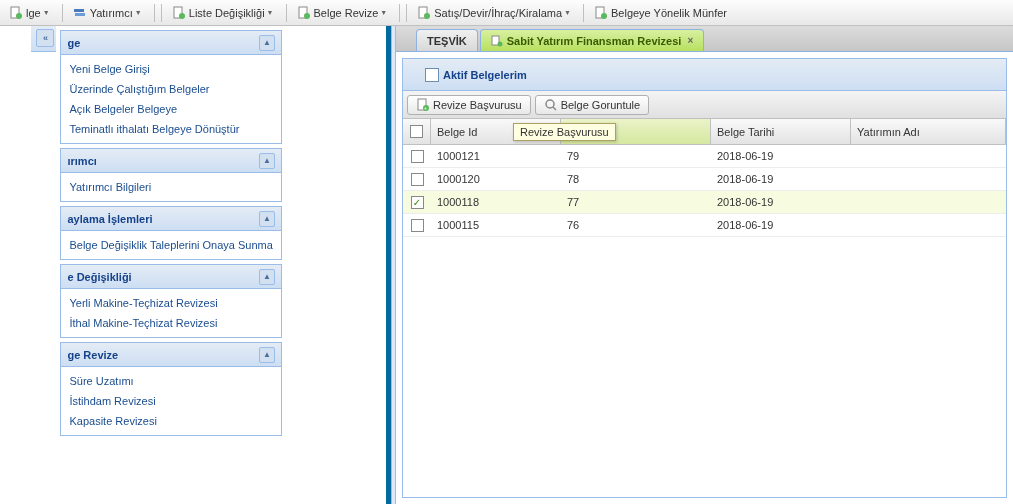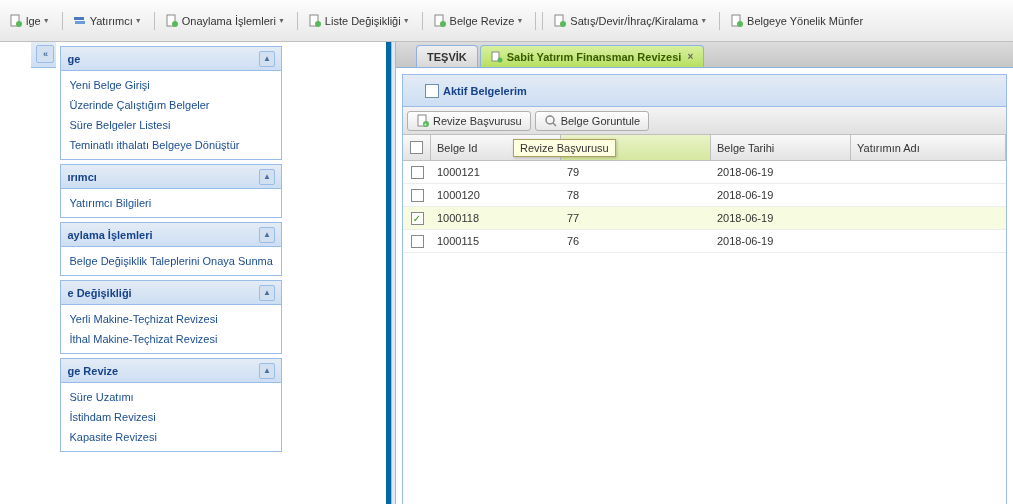--- a/index.html
+++ b/index.html
@@ -6,21 +6,21 @@
 body {
   font-family: Tahoma, Arial, sans-serif;
   font-size: 11px;
   background: #fff;
   color: #333;
   overflow: hidden;
   width: 1013px;
   height: 504px;
 }
 .toolbar {
-  height: 42px;
+  height: 26px;
   background: linear-gradient(to bottom, #fdfdfd, #e8e8e8);
   border-bottom: 1px solid #c0c0c0;
   display: flex;
   align-items: center;
   padding: 0 2px;
   white-space: nowrap;
   overflow: hidden;
 }
 .toolbar-item {
   display: flex;
@@ -305,28 +305,20 @@
   <span class="sep"></span>
   <div class="toolbar-item">
     <span class="tb-icon"><svg viewBox="0 0 14 14">
           <rect x="1" y="3" width="10" height="3" fill="#4a7abc"></rect>
           <rect x="2" y="7" width="10" height="3" fill="#6b9bd8"></rect>
         </svg></span>
     <span>Yatırımcı</span>
     <span class="dropdown-arrow">▼</span>
   </div>
   <span class="sep"></span>
-  <div class="toolbar-item">
-    <span class="tb-icon"><svg viewBox="0 0 14 14">
-          <rect x="2" y="1" width="8" height="11" fill="#fff" stroke="#888"></rect>
-          <circle cx="10" cy="10" r="3" fill="#5cb85c"></circle>
-        </svg></span>
-    <span>Onaylama İşlemleri</span>
-    <span class="dropdown-arrow">▼</span>
-  </div>
   <span class="sep"></span>
   <div class="toolbar-item">
     <span class="tb-icon"><svg viewBox="0 0 14 14">
           <rect x="2" y="1" width="8" height="11" fill="#fff" stroke="#888"></rect>
           <circle cx="10" cy="10" r="3" fill="#5cb85c"></circle>
         </svg></span>
     <span>Liste Değişikliği</span>
     <span class="dropdown-arrow">▼</span>
   </div>
   <span class="sep"></span>
@@ -367,21 +359,21 @@
     </div>
     <div id="sidebar-groups">
         <div class="panel-group">
           <div class="panel-header">
             <span>ge</span>
             <span class="panel-toggle">▲</span>
           </div>
           <div class="panel-body">
             <a class="panel-link">Yeni Belge Girişi</a>
             <a class="panel-link">Üzerinde Çalıştığım Belgeler</a>
-            <a class="panel-link">Süre Belgeler Listesi</a>
+            <a class="panel-link">Açık Belgeler Belgeye</a>
             <a class="panel-link">Teminatlı ithalatı Belgeye Dönüştür</a>
           </div>
         </div>
         <div class="panel-group">
           <div class="panel-header">
             <span>ırımcı</span>
             <span class="panel-toggle">▲</span>
           </div>
           <div class="panel-body">
             <a class="panel-link">Yatırımcı Bilgileri</a>

